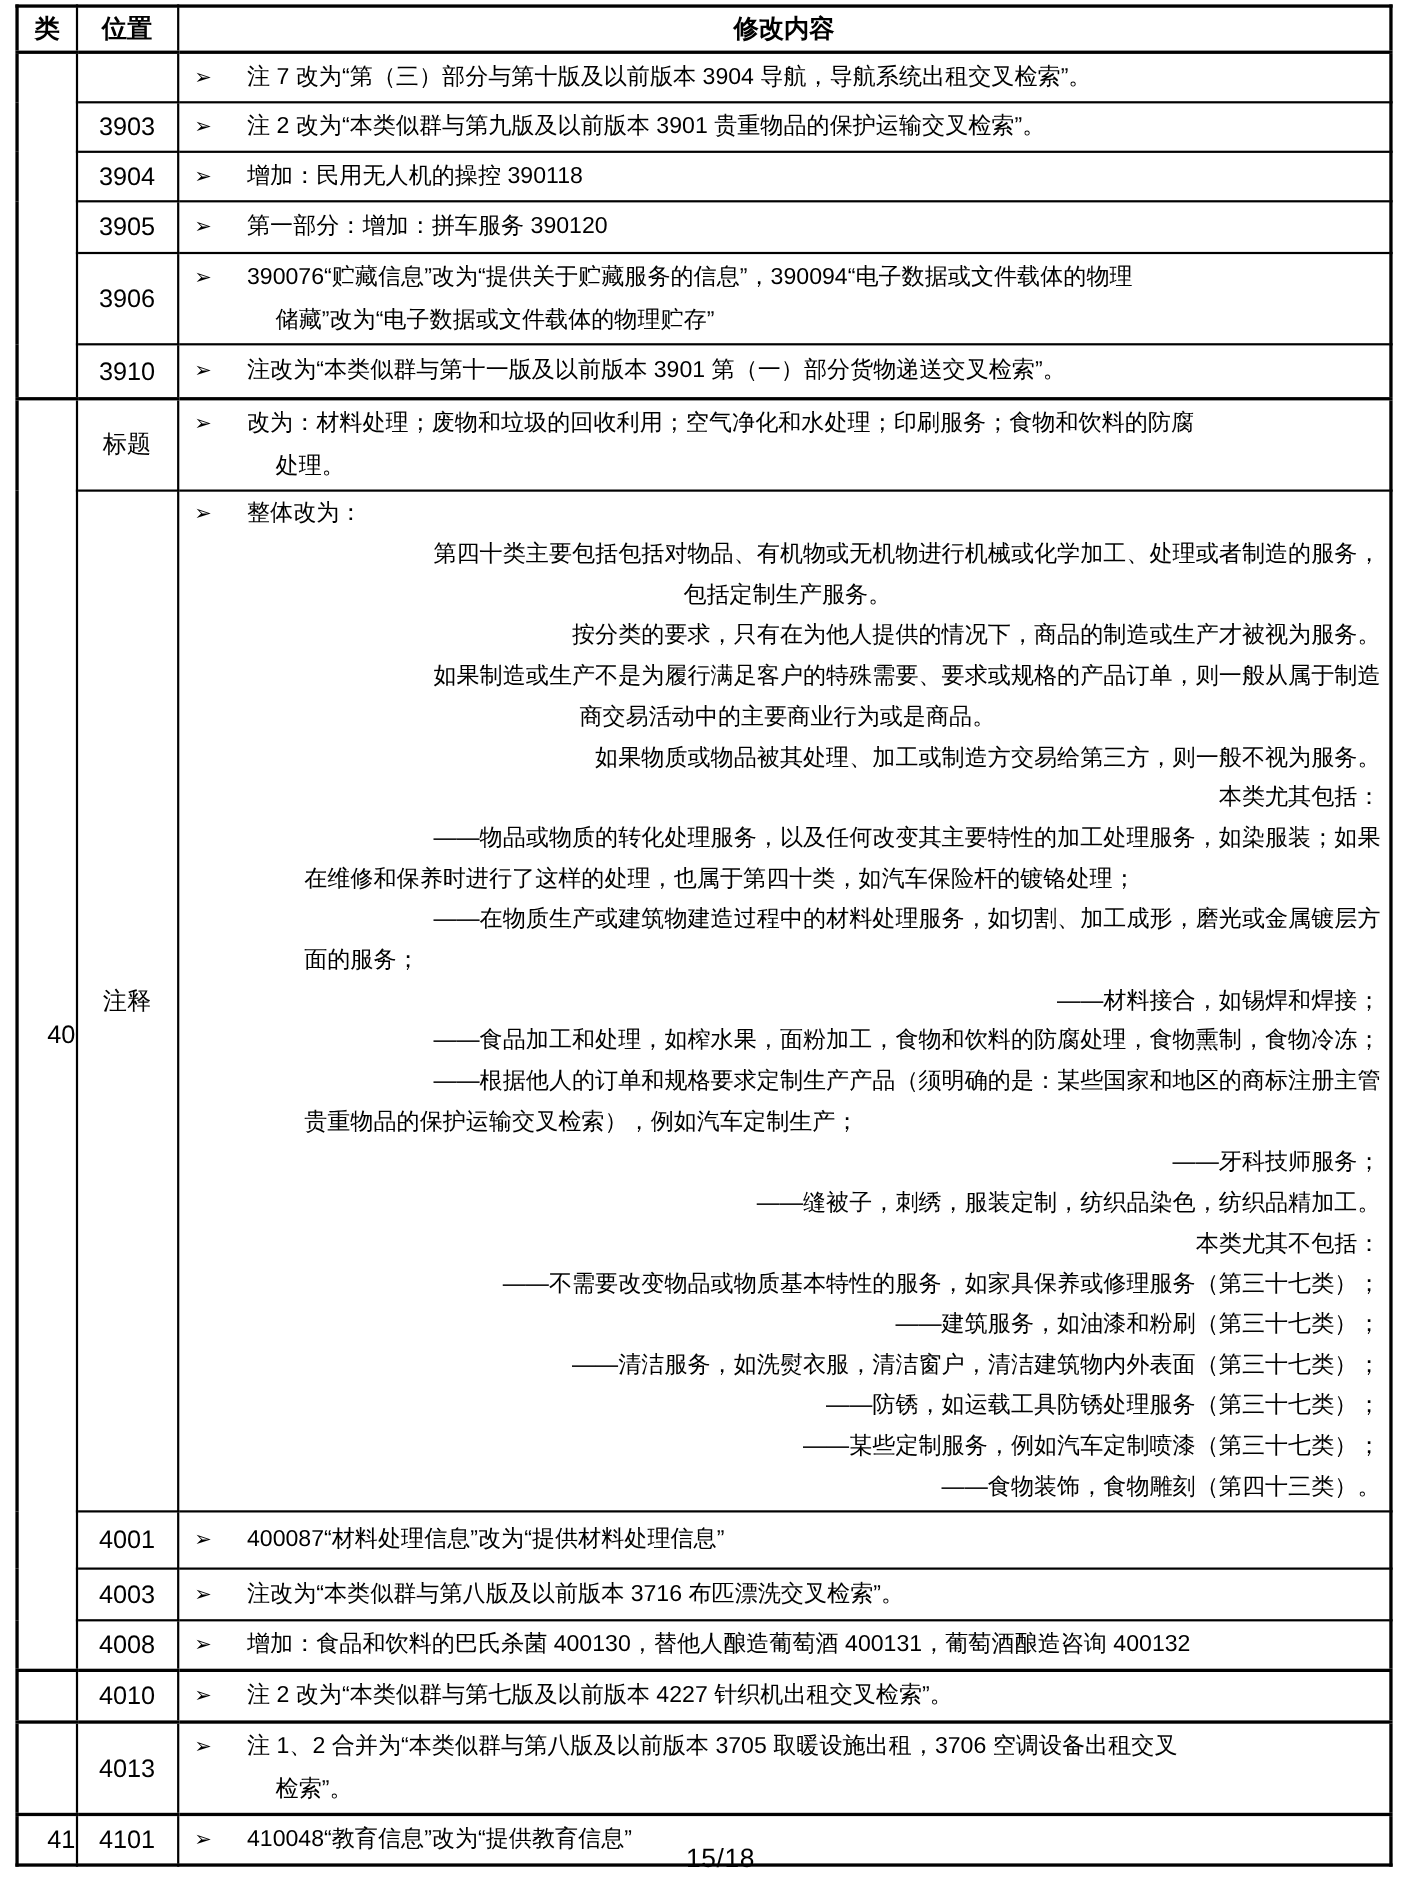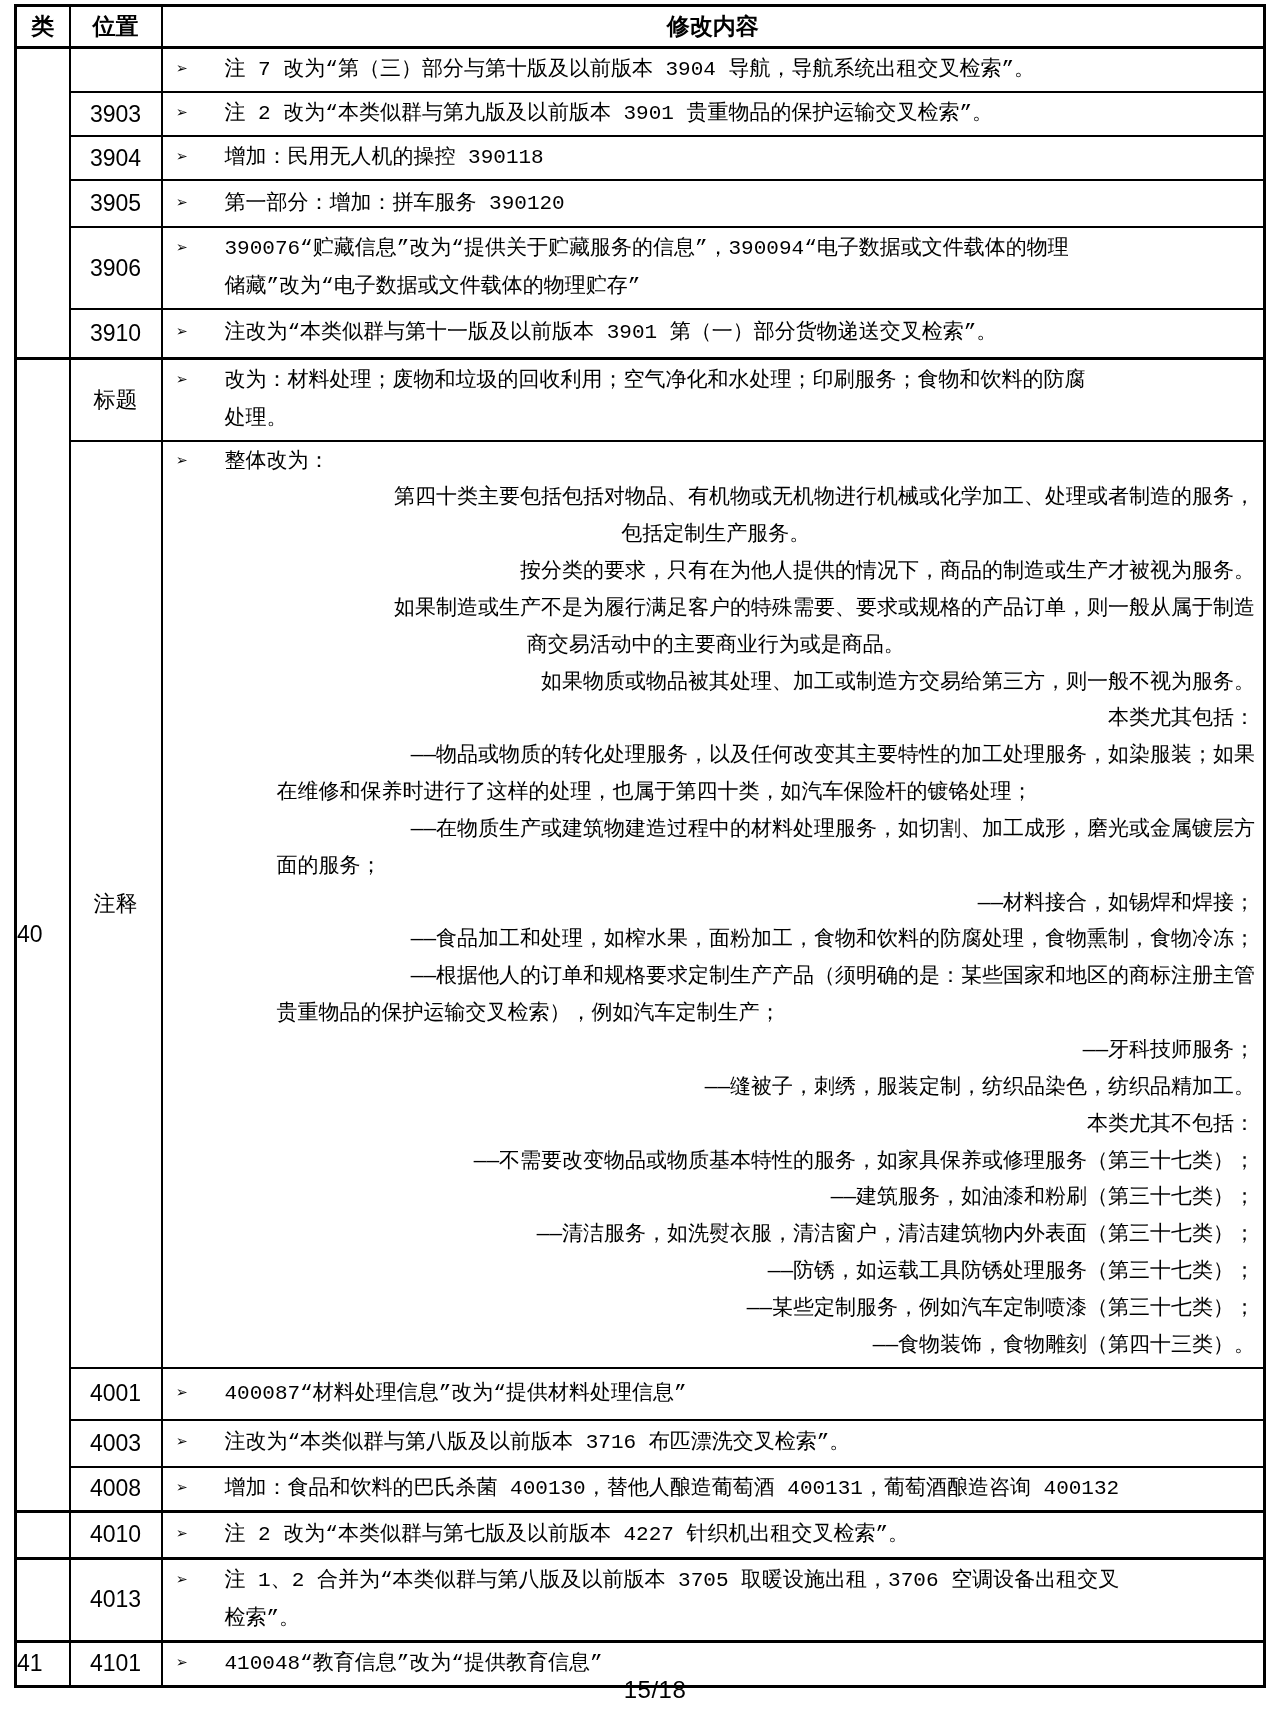--- a/index.html
+++ b/index.html
@@ -9,28 +9,28 @@
     margin:0 auto; overflow:hidden;
   }
   table.rev {
     position:absolute; left:14px; top:4px; width:1252px;
     border-collapse:collapse; table-layout:fixed;
     border:3px solid #000;
   }
   .rev th, .rev td { border:2px solid #000; overflow:hidden; vertical-align:middle; }
   .rev thead th { border-bottom-width:3px; font-weight:bold; font-size:23px; text-align:center; height:42px; }
   tr.sec > td { border-top-width:3px; }
-  .c-class  { text-align:left; font-size:23px; }
+  .c-class  { text-align:right; font-size:23px; }
   .c-pos    { text-align:center; font-size:23px; }
   .c-pos.cn { font-size:22px; }
-  .c-content{ text-align:left; padding:2px 8px 2px 14px; font-size:21px;font-family:Liberation Mono, monospace; }
+  .c-content{ text-align:left; padding:2px 8px 2px 14px; font-size:21px; }
   .line { line-height:38px; white-space:nowrap; }
   .note-cell .line { line-height:36.85px; }
   .blt { display:inline-block; width:48px; font-size:19px; }
-  .hang { margin-left:48px; }
+  .hang { margin-left:74px; }
   .ind  { margin-left:50px;text-align:right; }
   .ind2 { margin-left:100px; }
   .flush{ margin-left:0;text-align:center; }
   .footer {
     position:absolute; left:15px; top:1676px; width:100%;
     text-align:center; font-size:24px; letter-spacing:0.5px;
   }
 </style>
 </head>
 <body>

